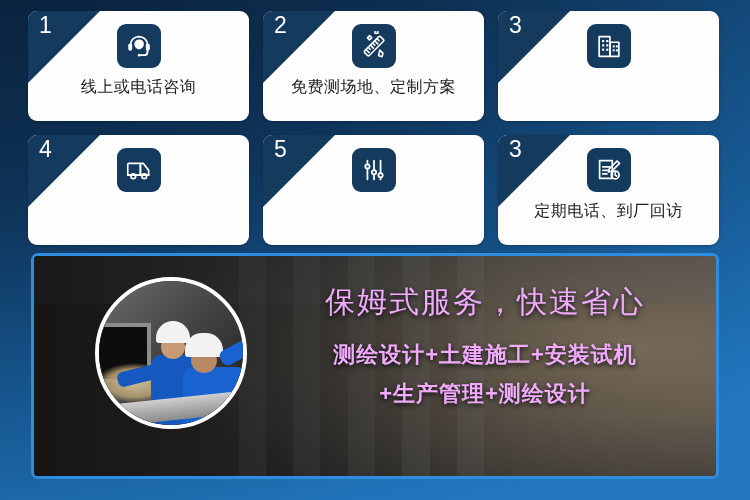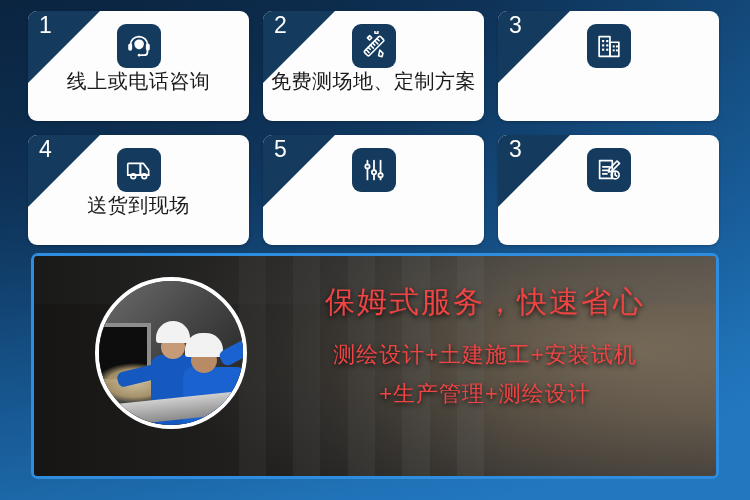--- a/index.html
+++ b/index.html
@@ -65,21 +65,22 @@
     margin-top:13px;
     background:#143a5e;
     border-radius:9px;
     display:flex;
     align-items:center;
     justify-content:center;
     flex:none;
   }
   .icon-box svg { display:block; }
   .card-label {
-    font-size:20px;
+    margin-top:9px;
+    font-size:16px;
     color:#1b1b1b;
     font-weight:400;
     letter-spacing:.5px;
     white-space:nowrap;
   }
 
   
   .banner {
     position:absolute;
     left:31px; top:253px;
@@ -148,33 +149,33 @@
   .w-body { position:absolute; border-radius:10px 10px 4px 4px; background:#1558c0; }
   .w-helmet { position:absolute; width:34px; height:22px; background:#f2f2f2; border-radius:17px 17px 3px 3px; }
   .w-face { position:absolute; width:24px; height:24px; border-radius:50%; background:#c79a78; }
   .w-arm { position:absolute; background:#1558c0; border-radius:6px; }
 
   .banner-text {
     position:absolute;
     left:236px; top:26px;
     width:430px;
     text-align:center;
-    color:#ef4444;
+    color:#f0abfc;
   }
   .banner-title {
     font-size:30px;
     font-weight:400;
     letter-spacing:2px;
     text-shadow:0 2px 5px rgba(0,0,0,.85);
     margin-bottom:17px;
     white-space:nowrap;
   }
   .banner-line {
     font-size:22px;
-    font-weight:400;
+    font-weight:700;
     letter-spacing:1px;
     text-shadow:0 2px 5px rgba(0,0,0,.85);
     margin-top:9px;
     white-space:nowrap;
   }
 </style>
 </head>
 <body>
 
 <div id="page">
@@ -246,21 +247,20 @@
       <div class="corner-num">4</div>
       <div class="icon-box">
         <svg width="30" height="30" viewBox="0 0 32 32" fill="none" stroke="#ffffff" stroke-width="1.8" stroke-linejoin="round" stroke-linecap="round">
           <rect x="4" y="9" width="13.5" height="12.5" rx="1"></rect>
           <path d="M17.5 9h3.2l5.6 7.4v5.1h-8.8z"></path>
           <path d="M4 21.5h3.4M12.6 21.5h5.4M24.2 21.5h2"></path>
           <circle cx="9.9" cy="22.6" r="2.5"></circle>
           <circle cx="21.6" cy="22.6" r="2.5"></circle>
         </svg>
       </div>
-      <div class="card-label">送货到现场</div>
     </div>
 
     <div class="card">
       <div class="corner"></div>
       <div class="corner-num">5</div>
       <div class="icon-box">
         <svg width="30" height="30" viewBox="0 0 32 32" fill="none" stroke="#ffffff" stroke-width="1.9" stroke-linecap="round">
           <path d="M9 6v4.2M9 14.4V26"></path>
           <circle cx="9" cy="12.3" r="2.3"></circle>
           <path d="M16 6v10.4M16 20.6V26"></path>
@@ -276,20 +276,21 @@
       <div class="corner-num">3</div>
       <div class="icon-box">
         <svg width="30" height="30" viewBox="0 0 32 32" fill="none" stroke="#ffffff" stroke-width="1.8" stroke-linecap="round" stroke-linejoin="round">
           <path d="M6 6h13.5v19H6z"></path>
           <path d="M9.4 12.6h7M9.4 16.4h7M9.4 20.2h4.4"></path>
           <path d="M24.6 6.4l2.6 2.6-8.4 8.4-3.3.7.7-3.3z"></path>
           <circle cx="22.6" cy="21.3" r="4.2"></circle>
           <path d="M22.6 19.1v2.3l1.6 1"></path>
         </svg>
       </div>
+      <div class="card-label">定期电话、到厂回访</div>
     </div>
   </div>
 
   <div class="banner">
     <div class="banner-photo"></div>
     <div class="banner-structures"></div>
     <div class="banner-tint"></div>
 
     <div class="banner-inner">
 

